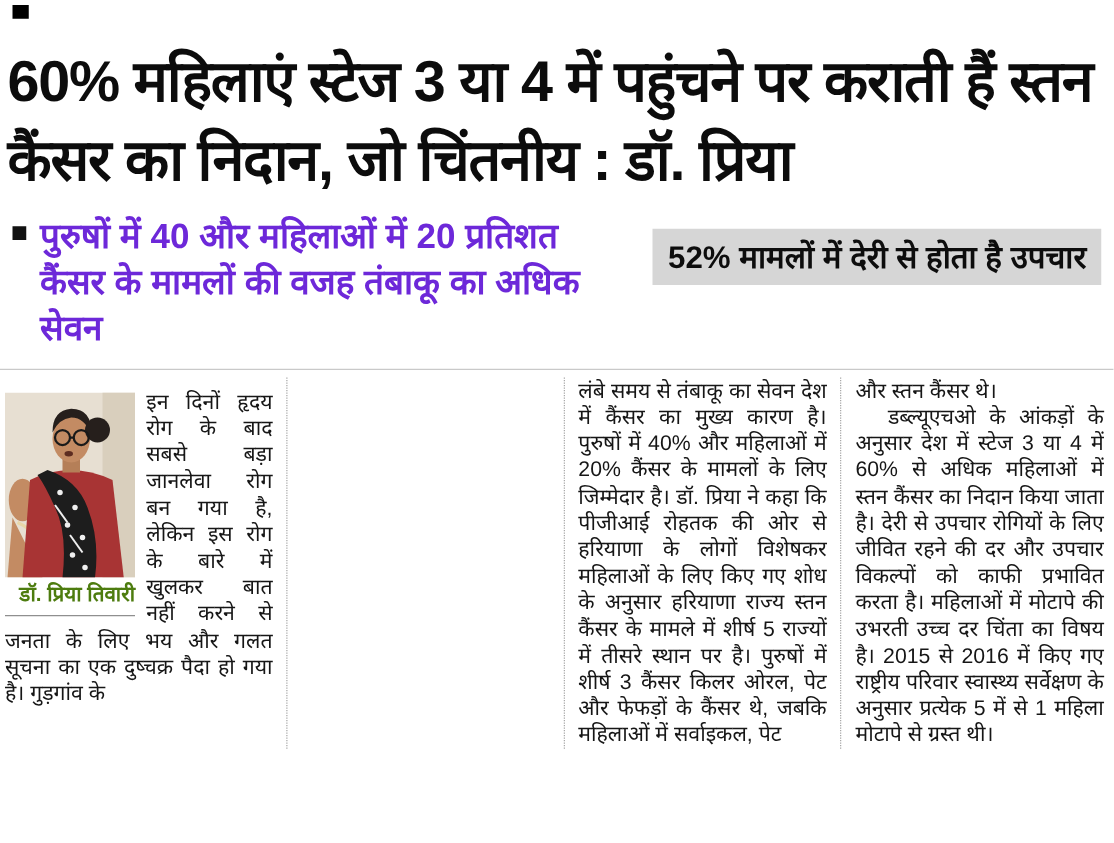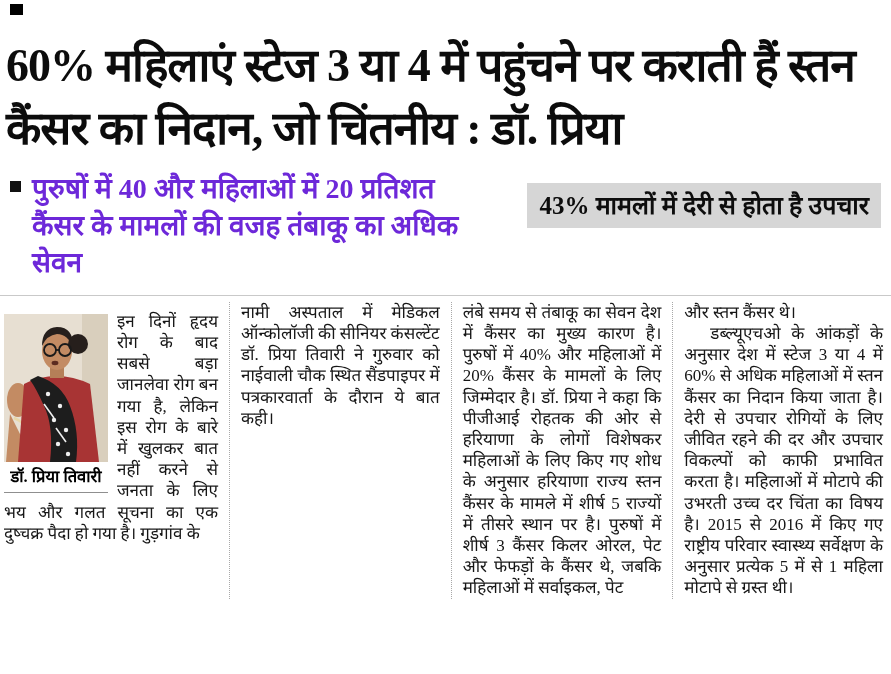--- a/index.html
+++ b/index.html
@@ -1,21 +1,21 @@
 <!DOCTYPE html>
 <html lang="hi"><head>
 <meta charset="utf-8">
 <style>
   html,body{margin:0;padding:0;background:#ffffff;}
   .page{
     position:relative;
     width:891px;height:674px;
     background:#ffffff;
     overflow:hidden;
-    font-family:Liberation Serif, serif;
+    font-family:Liberation Sans, sans-serif;
     color:#141414;
   }
   .corner-mark{position:absolute;left:10px;top:4px;width:13px;height:11px;background:#000;}
   .headline{
     margin:34px 8px 0 6px;
     font-size:46px;
     font-weight:700;
     line-height:1.38;
     letter-spacing:-1px;
     color:#0c0c0c;
@@ -47,41 +47,41 @@
     padding:5px 0 9px 0;
     border-bottom:2px dotted #3a3a3a;
     color:#111;
   }
   .byline .divider{font-weight:400;color:#8a8a8a;padding:0 4px;}
   .byline .location{font-weight:400;color:#4c4c4c;}
   .col-1 .lead{margin-top:9px;}
   .photo-figure{float:left;width:104px;margin:3px 9px 2px 0;}
   .photo-frame{display:block;width:104px;height:148px;}
   .photo-caption{
-    font-size:16.5px;font-weight:700;text-align:center;
-    padding:4px 0 5px 0;border-bottom:1px solid #8f8f8f;color:#000000;
+    font-size:16.5px;font-weight:700;text-align:right;
+    padding:4px 0 5px 0;border-bottom:1px solid #8f8f8f;color:#4d7c0f;
   }
   .para-gap{margin-top:1px;}
   .indent{text-indent:26px;}
 </style>
 </head>
 <body>
 
 <div class="page">
 
   <div class="corner-mark"></div>
 
   <h1 class="headline">60% महिलाएं स्टेज 3 या 4 में पहुंचने पर कराती हैं स्तन कैंसर का निदान, जो चिंतनीय : डॉ. प्रिया</h1>
 
   <div class="deck-row">
     <div class="deck-left">
       <span class="bullet-square"></span>
       <span class="deck-text">पुरुषों में 40 और महिलाओं में 20 प्रतिशत कैंसर के मामलों की वजह तंबाकू का अधिक सेवन</span>
     </div>
-    <div class="highlight-box">43% मामलों में देरी से होता है उपचार</div>
+    <div class="highlight-box">52% मामलों में देरी से होता है उपचार</div>
   </div>
 
   <hr class="body-rule">
 
   <div class="body-cols">
 
     <div class="col col-1">
       <div class="lead">
         <figure class="photo-figure" style="margin-left:0">
           <svg class="photo-frame" viewBox="0 0 104 148" xmlns="http://www.w3.org/2000/svg">
@@ -118,21 +118,20 @@
 
             <ellipse cx="51" cy="49" rx="3.4" ry="2.2" fill="#5d2c20"></ellipse>
           </svg>
           <figcaption class="photo-caption">डॉ. प्रिया तिवारी</figcaption>
         </figure>
         <p>इन दिनों हृदय रोग के बाद सबसे बड़ा जानलेवा रोग बन गया है, लेकिन इस रोग के बारे में खुलकर बात नहीं करने से जनता के लिए भय और गलत सूचना का एक दुष्चक्र पैदा हो गया है। गुड़गांव के</p>
       </div>
     </div>
 
     <div class="col col-sep">
-      <p>नामी अस्पताल में मेडिकल ऑन्कोलॉजी की सीनियर कंसल्टेंट डॉ. प्रिया तिवारी ने गुरुवार को नाईवाली चौक स्थित सैंडपाइपर में पत्रकारवार्ता के दौरान ये बात कही।</p>
     </div>
 
     <div class="col col-sep">
       <p>लंबे समय से तंबाकू का सेवन देश में कैंसर का मुख्य कारण है। पुरुषों में 40% और महिलाओं में 20% कैंसर के मामलों के लिए जिम्मेदार है। डॉ. प्रिया ने कहा कि पीजीआई रोहतक की ओर से हरियाणा के लोगों विशेषकर महिलाओं के लिए किए गए शोध के अनुसार हरियाणा राज्य स्तन कैंसर के मामले में शीर्ष 5 राज्यों में तीसरे स्थान पर है। पुरुषों में शीर्ष 3 कैंसर किलर ओरल, पेट और फेफड़ों के कैंसर थे, जबकि महिलाओं में सर्वाइकल, पेट</p>
     </div>
 
     <div class="col col-sep">
       <p>और स्तन कैंसर थे।</p>
       <p class="indent para-gap">डब्ल्यूएचओ के आंकड़ों के अनुसार देश में स्टेज 3 या 4 में 60% से अधिक महिलाओं में स्तन कैंसर का निदान किया जाता है। देरी से उपचार रोगियों के लिए जीवित रहने की दर और उपचार विकल्पों को काफी प्रभावित करता है। महिलाओं में मोटापे की उभरती उच्च दर चिंता का विषय है। 2015 से 2016 में किए गए राष्ट्रीय परिवार स्वास्थ्य सर्वेक्षण के अनुसार प्रत्येक 5 में से 1 महिला मोटापे से ग्रस्त थी।</p>
     </div>

